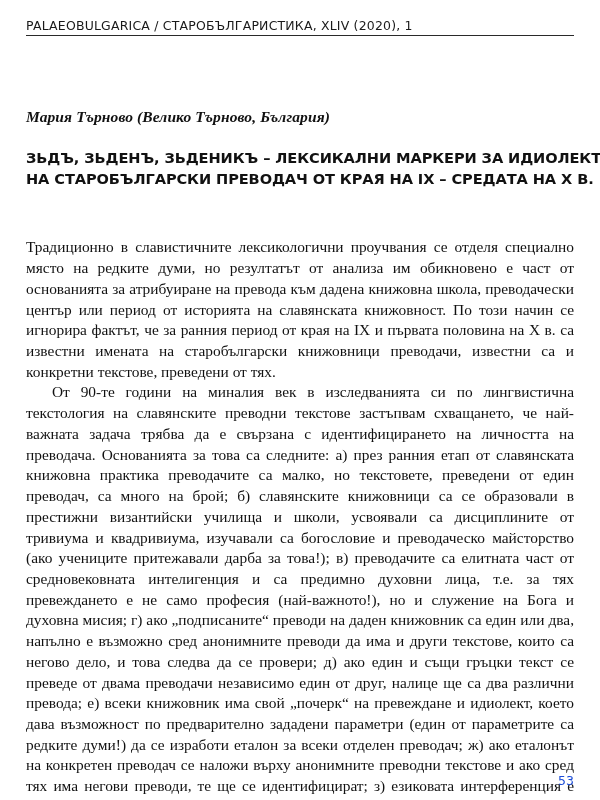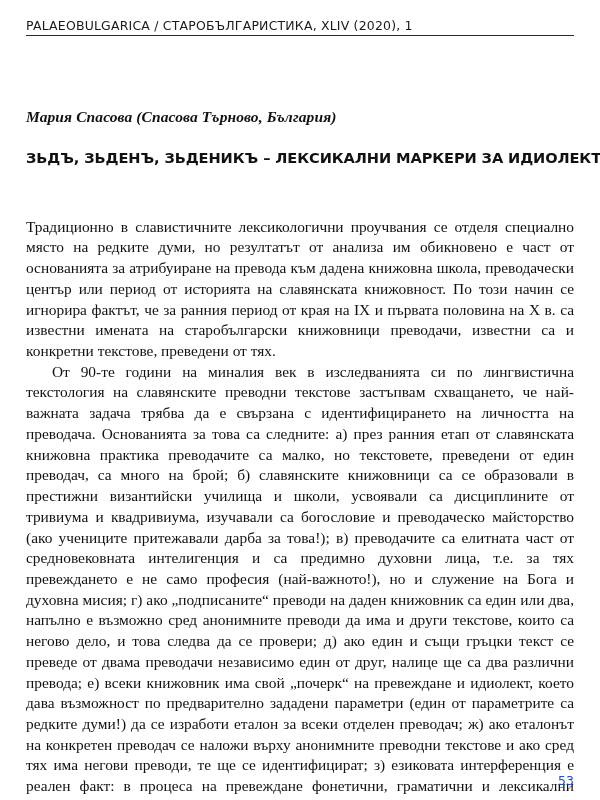--- a/index.html
+++ b/index.html
@@ -85,24 +85,25 @@
   }
 </style>
 </head>
 <body>
 
 <div class="page">
 
   <div class="running-head">PALAEOBULGARICA / СТАРОБЪЛГАРИСТИКА, XLIV (2020), 1</div>
   <hr class="head-rule">
 
-  <div class="author">Мария Спасова (Спасова Търново, България)</div>
+  <div class="author">Мария Търново (Велико Търново, България)</div>
 
   <h1 class="title">
     <span class="ln">ЗЬДЪ, ЗЬДЕНЪ, ЗЬДЕНИКЪ – ЛЕКСИКАЛНИ МАРКЕРИ ЗА ИДИОЛЕКТА</span>
+    <span class="ln">НА СТАРОБЪЛГАРСКИ ПРЕВОДАЧ ОТ КРАЯ НА IX – СРЕДАТА НА X В.</span>
   </h1>
 
   <div class="body">
     <p class="first">Традиционно в славистичните лексикологични проучвания се отделя специално място на редките думи, но резултатът от анализа им обикновено е част от основанията за атрибуиране на превода към дадена книжовна школа, преводачески център или период от историята на славянската книжовност. По този начин се игнорира фактът, че за ранния период от края на IX и първата половина на X в. са известни имената на старобългарски книжовници преводачи, известни са и конкретни текстове, преведени от тях.</p>
     <p>От 90-те години на миналия век в изследванията си по лингвистична текстология на славянските преводни текстове застъпвам схващането, че най-важната задача трябва да е свързана с идентифицирането на личността на преводача. Основанията за това са следните: а) през ранния етап от славянската книжовна практика преводачите са малко, но текстовете, преведени от един преводач, са много на брой; б) славянските книжовници са се образовали в престижни византийски училища и школи, усвоявали са дисциплините от тривиума и квадривиума, изучавали са богословие и преводаческо майсторство (ако учениците притежавали дарба за това!); в) преводачите са елитната част от средновековната интелигенция и са предимно духовни лица, т.е. за тях превеждането е не само професия (най-важното!), но и служение на Бога и духовна мисия; г) ако „подписаните“ преводи на даден книжовник са един или два, напълно е възможно сред анонимните преводи да има и други текстове, които са негово дело, и това следва да се провери; д) ако един и същи гръцки текст се преведе от двама преводачи независимо един от друг, налице ще са два различни превода; е) всеки книжовник има свой „почерк“ на превеждане и идиолект, което дава възможност по предварително зададени параметри (един от параметрите са редките думи!) да се изработи еталон за всеки отделен преводач; ж) ако еталонът на конкретен преводач се наложи върху анонимните преводни текстове и ако сред тях има негови преводи, те ще се идентифицират; з) езиковата интерференция е реален факт: в процеса на превеждане фонетични, граматични и лексикални елементи от родния говор на книжовника проникват в езика на превода и влияят върху развитието на книжовния език; и) на ранния етап от славянската преводаческа практика преводачите са и „строители“ на книжовния език (доказателство</p>
   </div>
 
   <div class="folio">53</div>
 
 </div>

